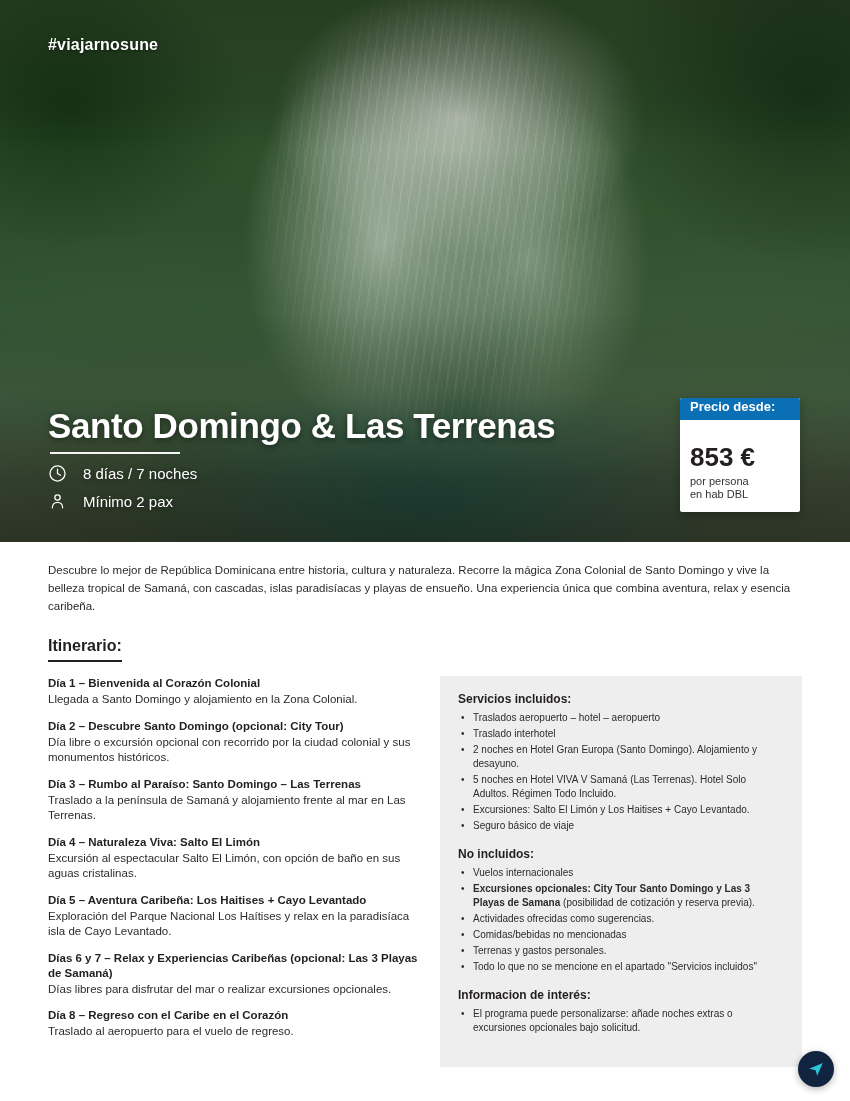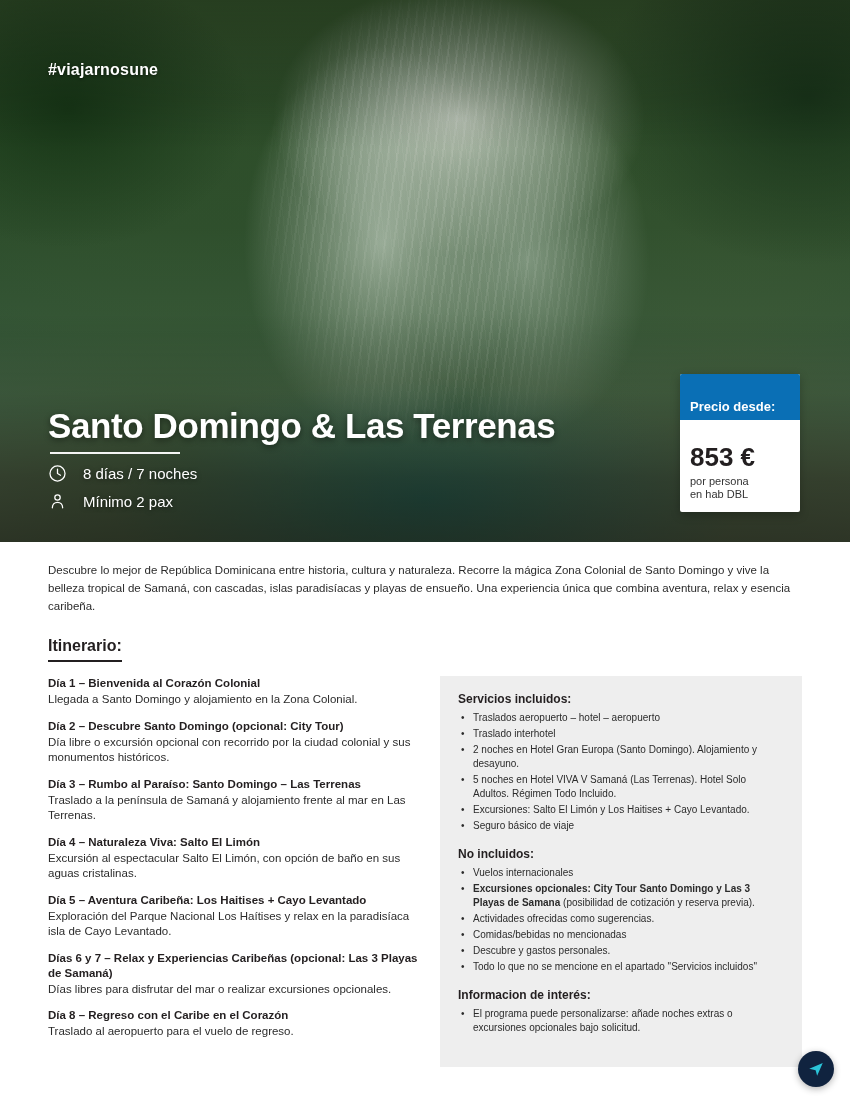--- a/index.html
+++ b/index.html
@@ -63,21 +63,21 @@
   .hero-top-shadow {
     position: absolute;
     left: 0; right: 0; top: 0;
     height: 150px;
     background: linear-gradient(180deg, rgba(0,0,0,0.35) 0%, rgba(0,0,0,0) 100%);
   }
 
   .hashtag {
     position: absolute;
     left: 48px;
-    top: 61px;
+    top: 36px;
     color: #ffffff;
     font-size: 16px;
     font-weight: bold;
     letter-spacing: 0.2px;
     text-shadow: 0 1px 3px rgba(0,0,0,0.5);
   }
 
   .logo {
     position: absolute;
     right: 48px;
@@ -143,21 +143,21 @@
     border-radius: 2px;
     box-shadow: 0 3px 10px rgba(0,0,0,0.25);
     overflow: hidden;
     text-align: left;
   }
   .price-head {
     background: #0a6fb5;
     color: #ffffff;
     font-size: 13px;
     font-weight: bold;
-    padding: 25px 10px 6px 10px;
+    padding: 1px 10px 6px 10px;
   }
   .price-body { padding: 24px 10px 10px 10px; }
   .price-amount {
     font-size: 26px;
     font-weight: bold;
     color: #231f20;
     line-height: 1.05;
   }
   .price-note {
     font-size: 11px;
@@ -345,21 +345,21 @@
         </ul>
       </div>
 
       <div class="blk">
         <p class="blk-title">No incluidos:</p>
         <ul class="bullets">
           <li>Vuelos internacionales</li>
           <li><b>Excursiones opcionales: City Tour Santo Domingo y Las 3 Playas de Samana</b><span> (posibilidad de cotización y reserva previa).</span></li>
           <li>Actividades ofrecidas como sugerencias.</li>
           <li>Comidas/bebidas no mencionadas</li>
-          <li>Descubre y gastos personales.</li>
+          <li>Terrenas y gastos personales.</li>
           <li>Todo lo que no se mencione en el apartado "Servicios incluidos"</li>
         </ul>
       </div>
 
       <div class="blk">
         <p class="blk-title">Informacion de interés:</p>
         <ul class="bullets">
           <li>El programa puede personalizarse: añade noches extras o excursiones opcionales bajo solicitud.</li>
         </ul>
       </div>

